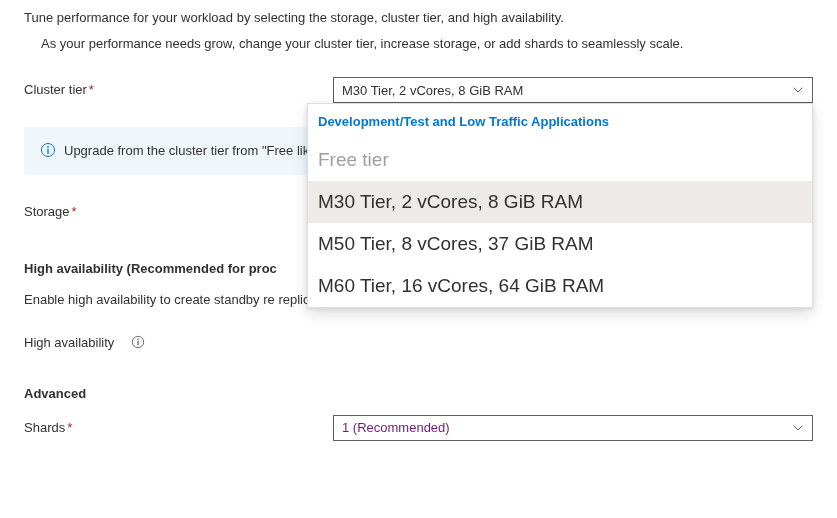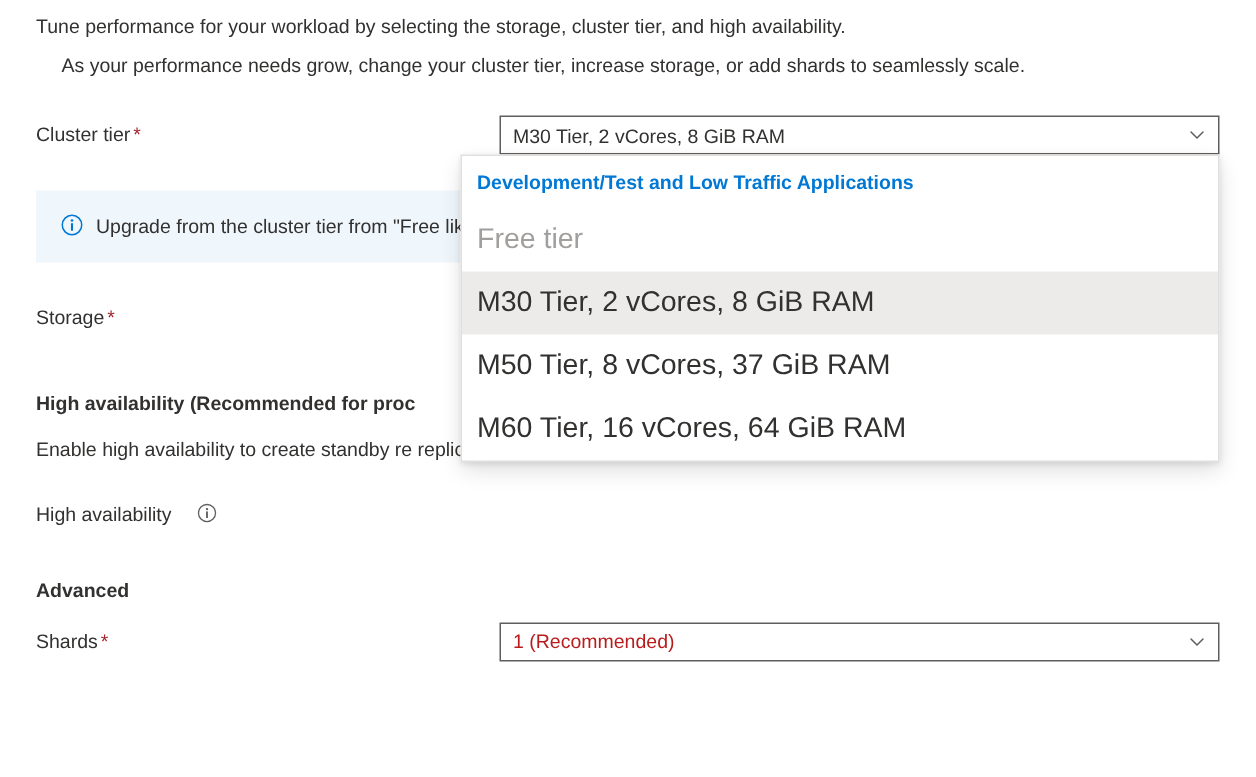--- a/index.html
+++ b/index.html
@@ -51,21 +51,21 @@
       border: 1px solid #605e5c;
       background: #fff;
       display: flex;
       align-items: center;
       justify-content: space-between;
       padding: 0 8px;
       cursor: pointer;
       font-size: 13px;
     }
     .select-box.disabled {
-      color: #b91c1c;
+      color: #701a75;
       cursor: default;
     }
     .chevron {
       width: 12px;
       height: 12px;
       display: inline-flex;
       align-items: center;
       justify-content: center;
     }
     .chevron svg {

